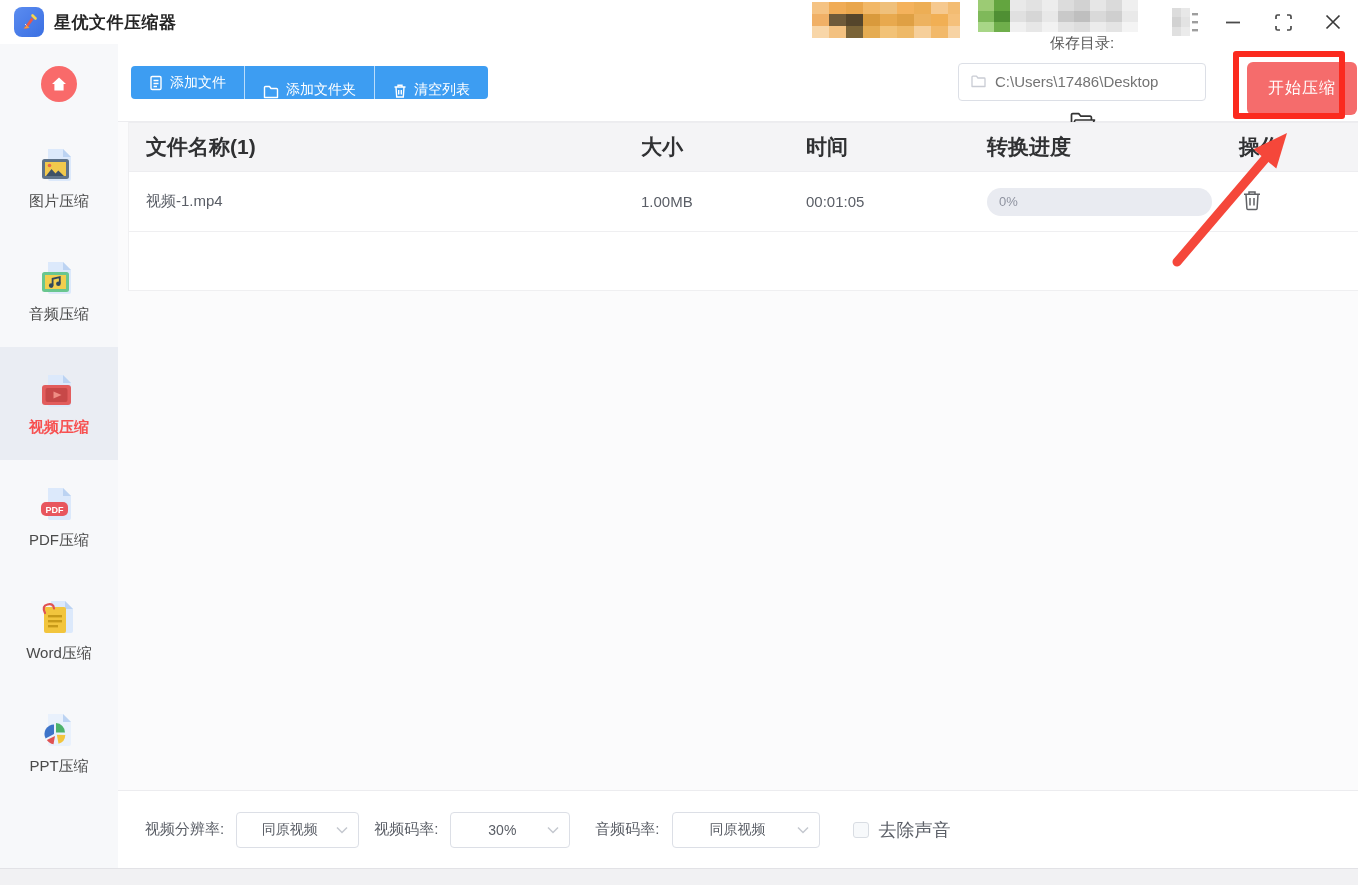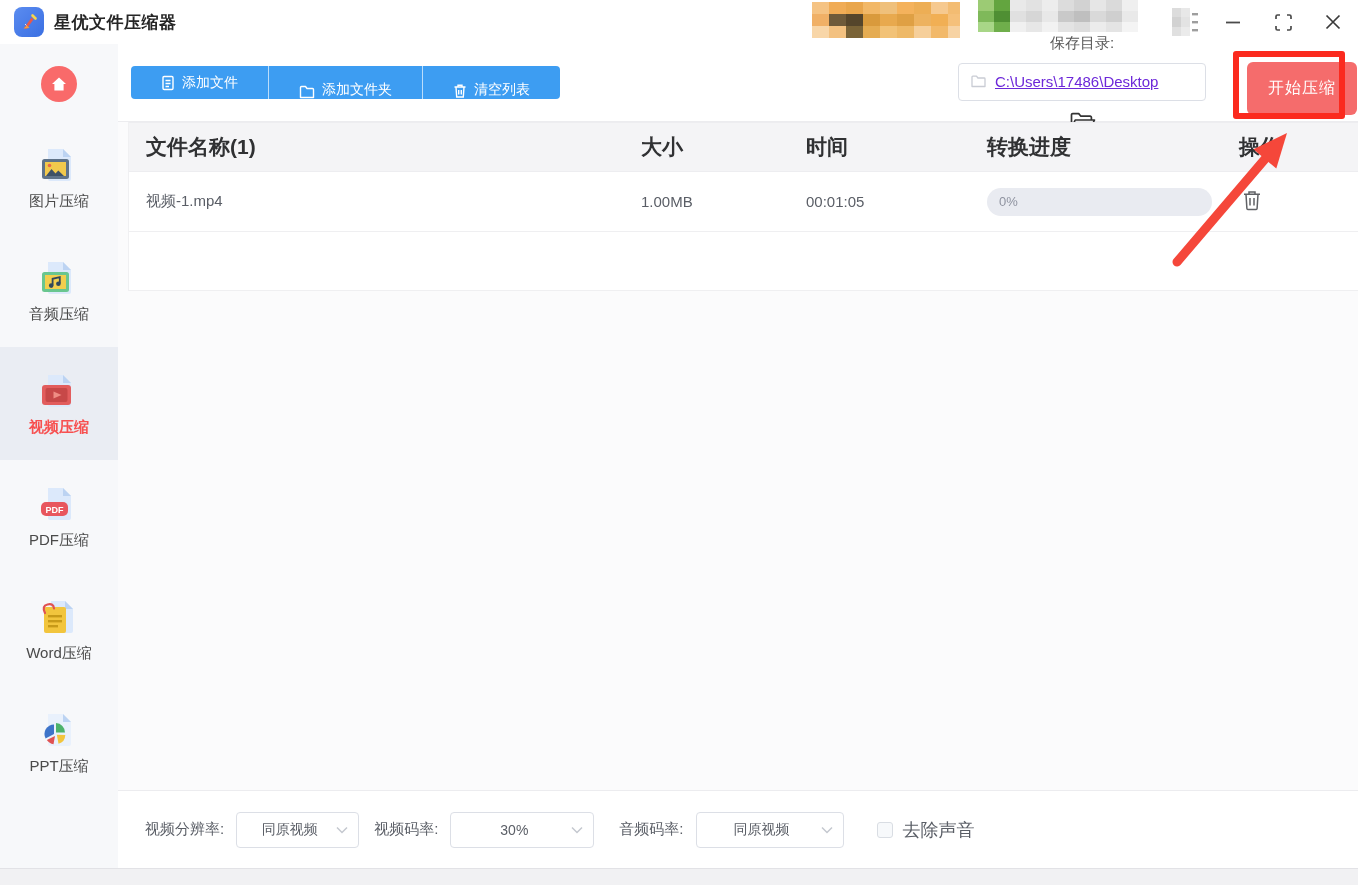--- a/index.html
+++ b/index.html
@@ -22,25 +22,25 @@
   .nav-item { height:113px; display:flex; flex-direction:column; align-items:center; justify-content:center; gap:7px; cursor:pointer; }
   .nav-item.selected { background:#eaedf3; }
   .nav-label { font-size:15px; color:#4a4a4a; }
   .nav-item.selected .nav-label { color:#f75050; font-weight:700; }
 
   .main { flex:1; position:relative; display:flex; flex-direction:column; background:#fff; }
 
   
   .toolbar-row { height:78px; display:flex; align-items:center; padding-left:13px; border-bottom:1px solid #ececef; background:#fff; }
   .btn-group { display:flex; border-radius:4px; overflow:hidden; }
-  .blue-btn { background:#3d9df2; color:#fff; font-size:14px; height:33px; display:flex; align-items:center; gap:7px; padding:0 30px; cursor:pointer; border:none; }
+  .blue-btn { background:#3d9df2; color:#fff; font-size:14px; height:33px; display:flex; align-items:center; gap:7px; padding:0 18px; cursor:pointer; border:none; }
   .blue-btn + .blue-btn { border-left:1px solid rgba(255,255,255,0.65);align-items:flex-end; }
   .savedir { display:flex; align-items:center; margin-left:auto; margin-right:152px; gap:10px;flex-direction:column; }
   .savedir-label { font-size:15px; color:#595959; white-space:nowrap; }
-  .dir-input { width:248px; height:38px; border:1px solid #dcdfe6; border-radius:4px; background:#fff; display:flex; align-items:center; gap:9px; padding:0 12px; font-size:15px; color:#6d28d9; cursor:text;text-decoration:underline; }
+  .dir-input { width:248px; height:38px; border:1px solid #dcdfe6; border-radius:4px; background:#fff; display:flex; align-items:center; gap:9px; padding:0 12px; font-size:15px; color:#737373; cursor:text; }
   .browse-btn { cursor:pointer; display:flex; align-items:center; }
 
   .start-btn { position:absolute; left:1129px; top:18px; width:110px; height:53px; background:#f56c6c; color:#fff; font-size:16px; letter-spacing:1px; border:none; border-radius:6px; cursor:pointer; z-index:2; font-family:inherit; }
   .anno-frame { position:absolute; left:1115px; top:7px; width:112px; height:68px; border:6px solid #fb2a1e; border-radius:3px; z-index:5; pointer-events:none; }
   .anno-arrow { position:absolute; left:0; top:0; width:1240px; height:824px; z-index:5; pointer-events:none; }
 
   
   .content { flex:1; background:#fbfbfc; padding-left:10px; overflow:hidden; }
   .ftable { border-left:1px solid #f0f0f2; }
   .t-head { display:grid; grid-template-columns:512px 165px 181px 252px 1fr; height:50px; align-items:center; background:#f4f4f6; border-top:1px solid #ededf0; border-bottom:1px solid #ededf0; font-size:21px; font-weight:700; color:#303133; }
@@ -51,21 +51,21 @@
   .progress-fill { position:absolute; left:0; top:0; bottom:0; background:#3d9df2; width:0; }
   .progress-text { font-size:13px; color:#8f93a0; padding-left:12px; position:relative; }
   .row-del { margin-left:3px; cursor:pointer; display:inline-flex; }
 
   
   .settings-bar { height:78px; border-top:1px solid #ececef; background:#fff; display:flex; align-items:center; padding-left:27px; }
   .set-label { font-size:15px; color:#5a5e66; margin-right:12px; white-space:nowrap; }
   .select-box { height:36px; border:1px solid #dcdfe6; border-radius:4px; background:#fff; display:flex; align-items:center; cursor:pointer; margin-right:15px; }
   .select-box .sel-val { flex:1; text-align:center; font-size:14px; color:#5a5e66; padding-left:6px; }
   .select-box .chev { padding:0 10px 0 0; display:flex; }
-  .w1 { width:123px; } .w2 { width:144px; } .w3 { width:148px; }
+  .w1 { width:123px; } .w2 { width:120px; } .w3 { width:148px; }
   .checkbox { width:16px; height:16px; border:1px solid #d9dde3; border-radius:3px; background:#f7f9fb; margin-left:18px; cursor:pointer; flex:0 0 auto; }
   .chk-label { font-size:18px; color:#5a5e66; margin-left:10px; }
 
   .footer-strip { flex:1; background:#f1f1f3; border-top:1px solid #e2e2e6; }
 </style>
 </head>
 <body>
 
 <div class="app">
 

